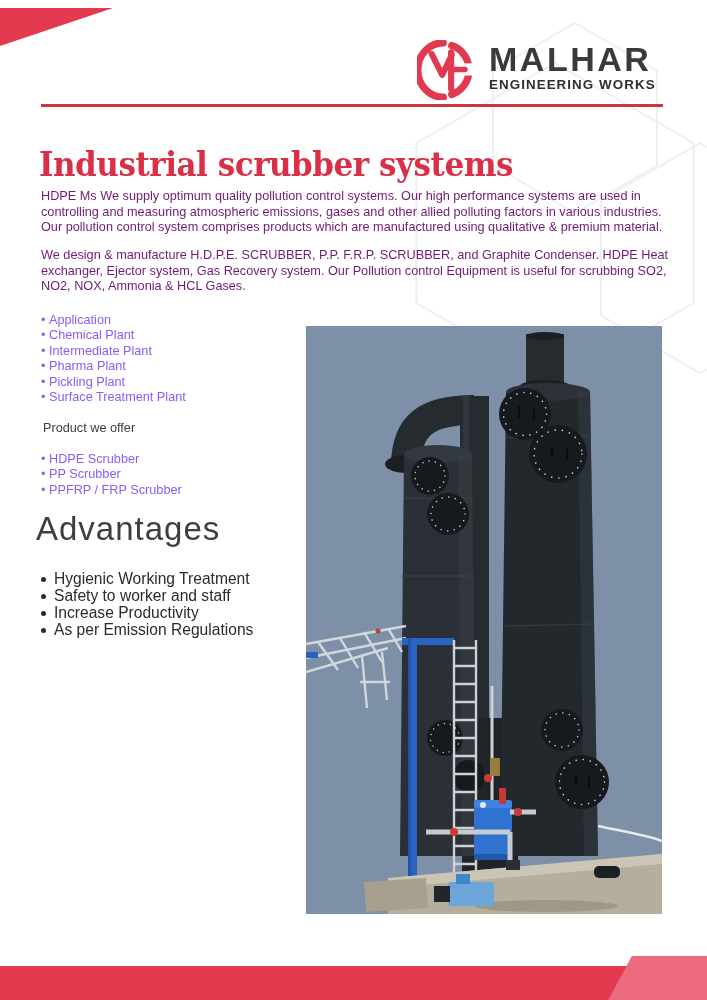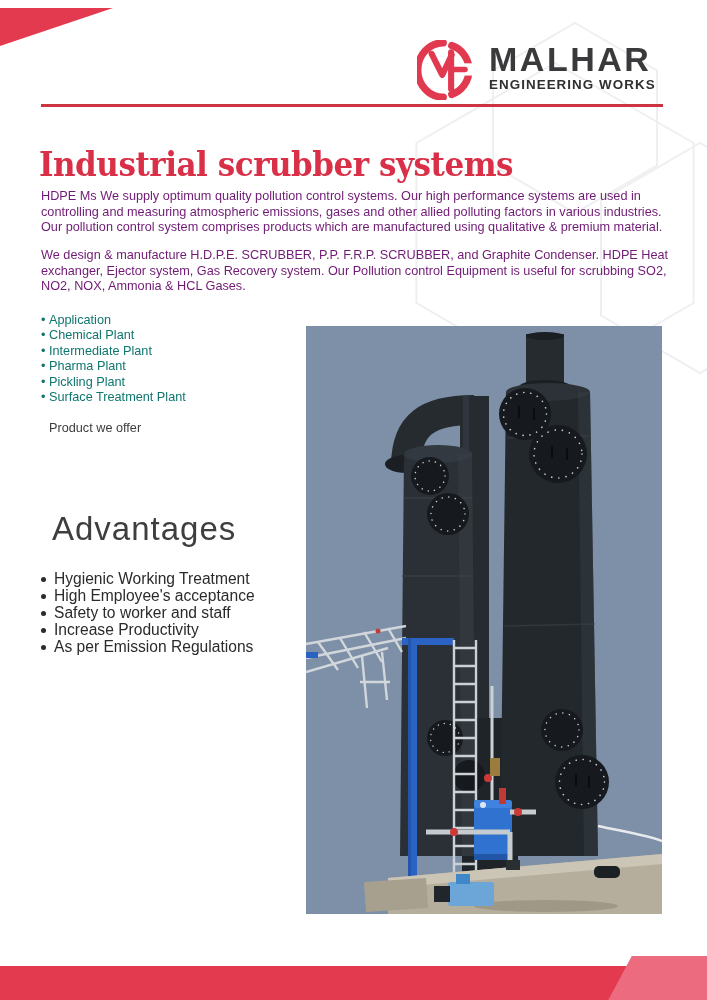--- a/index.html
+++ b/index.html
@@ -41,31 +41,31 @@
     transform:scaleX(0.94);transform-origin:left top;
   }
   .para{
     position:absolute;left:41px;width:634px;margin:0;z-index:2;
     font-size:12.7px;line-height:15.6px;color:#701a75;
   }
   .para-1{top:181px;}
   .para-2{top:240px;}
   ul.plain-list{
     position:absolute;left:41px;margin:0;padding:0;list-style:none;z-index:2;
-    font-size:12.7px;line-height:15.4px;color:#0f766e;white-space:nowrap;
+    font-size:12.7px;line-height:15.4px;color:#8b5cf6;white-space:nowrap;
   }
   ul.plain-list li::before{content:"\2022\00a0";}
   .app-list{top:305px;}
   .offer-label{
-    position:absolute;left:49px;top:413px;z-index:2;
+    position:absolute;left:43px;top:413px;z-index:2;
     font-size:12.7px;color:#3c3c3c;white-space:nowrap;
   }
   .product-list{top:444px;}
   .adv-title{
-    position:absolute;left:52px;top:502px;margin:0;z-index:2;
+    position:absolute;left:36px;top:502px;margin:0;z-index:2;
     font-size:33px;font-weight:400;letter-spacing:1px;color:#3e3e3e;
     white-space:nowrap;
   }
   ul.adv-list{
     position:absolute;left:41px;top:562px;margin:0;padding:0;list-style:none;z-index:2;
     font-size:15.6px;line-height:17.1px;color:#2b2b2b;white-space:nowrap;
   }
   ul.adv-list li{display:flex;align-items:center;}
   ul.adv-list li::before{
     content:"";width:5px;height:5px;border-radius:50%;
@@ -131,26 +131,30 @@
       <li>Application</li>
       <li>Chemical Plant</li>
       <li>Intermediate Plant</li>
       <li>Pharma Plant</li>
       <li>Pickling Plant</li>
       <li>Surface Treatment Plant</li>
     </ul>
 
   <div class="offer-label">Product we offer</div>
 
+  <ul class="plain-list product-list">
+      <li>HDPE Scrubber</li>
+      <li>PP Scrubber</li>
+      <li>PPFRP / FRP Scrubber</li>
+    </ul>
 
   <h2 class="adv-title">Advantages</h2>
 
   <ul class="adv-list">
       <li>Hygienic Working Treatment</li>
-      <li>High Employee's acceptance</li>
       <li>Safety to worker and staff</li>
       <li>Increase Productivity</li>
       <li>As per Emission Regulations</li>
     </ul>
 
   <svg class="photo" role="img" viewBox="0 0 356 588" preserveAspectRatio="none" aria-label="Two black industrial HDPE scrubber towers with bolted manhole covers, scaffolding, blue drum and piping on a concrete base against a blue-grey background">
     <rect x="0" y="0" width="356" height="588" fill="#7d90a7"></rect>
 
     <path d="M 100 140 C 100 98 122 84 168 84" stroke="#262b30" stroke-width="30" fill="none"></path>
     <ellipse cx="100" cy="138" rx="21" ry="9" fill="#1b1f23"></ellipse>

